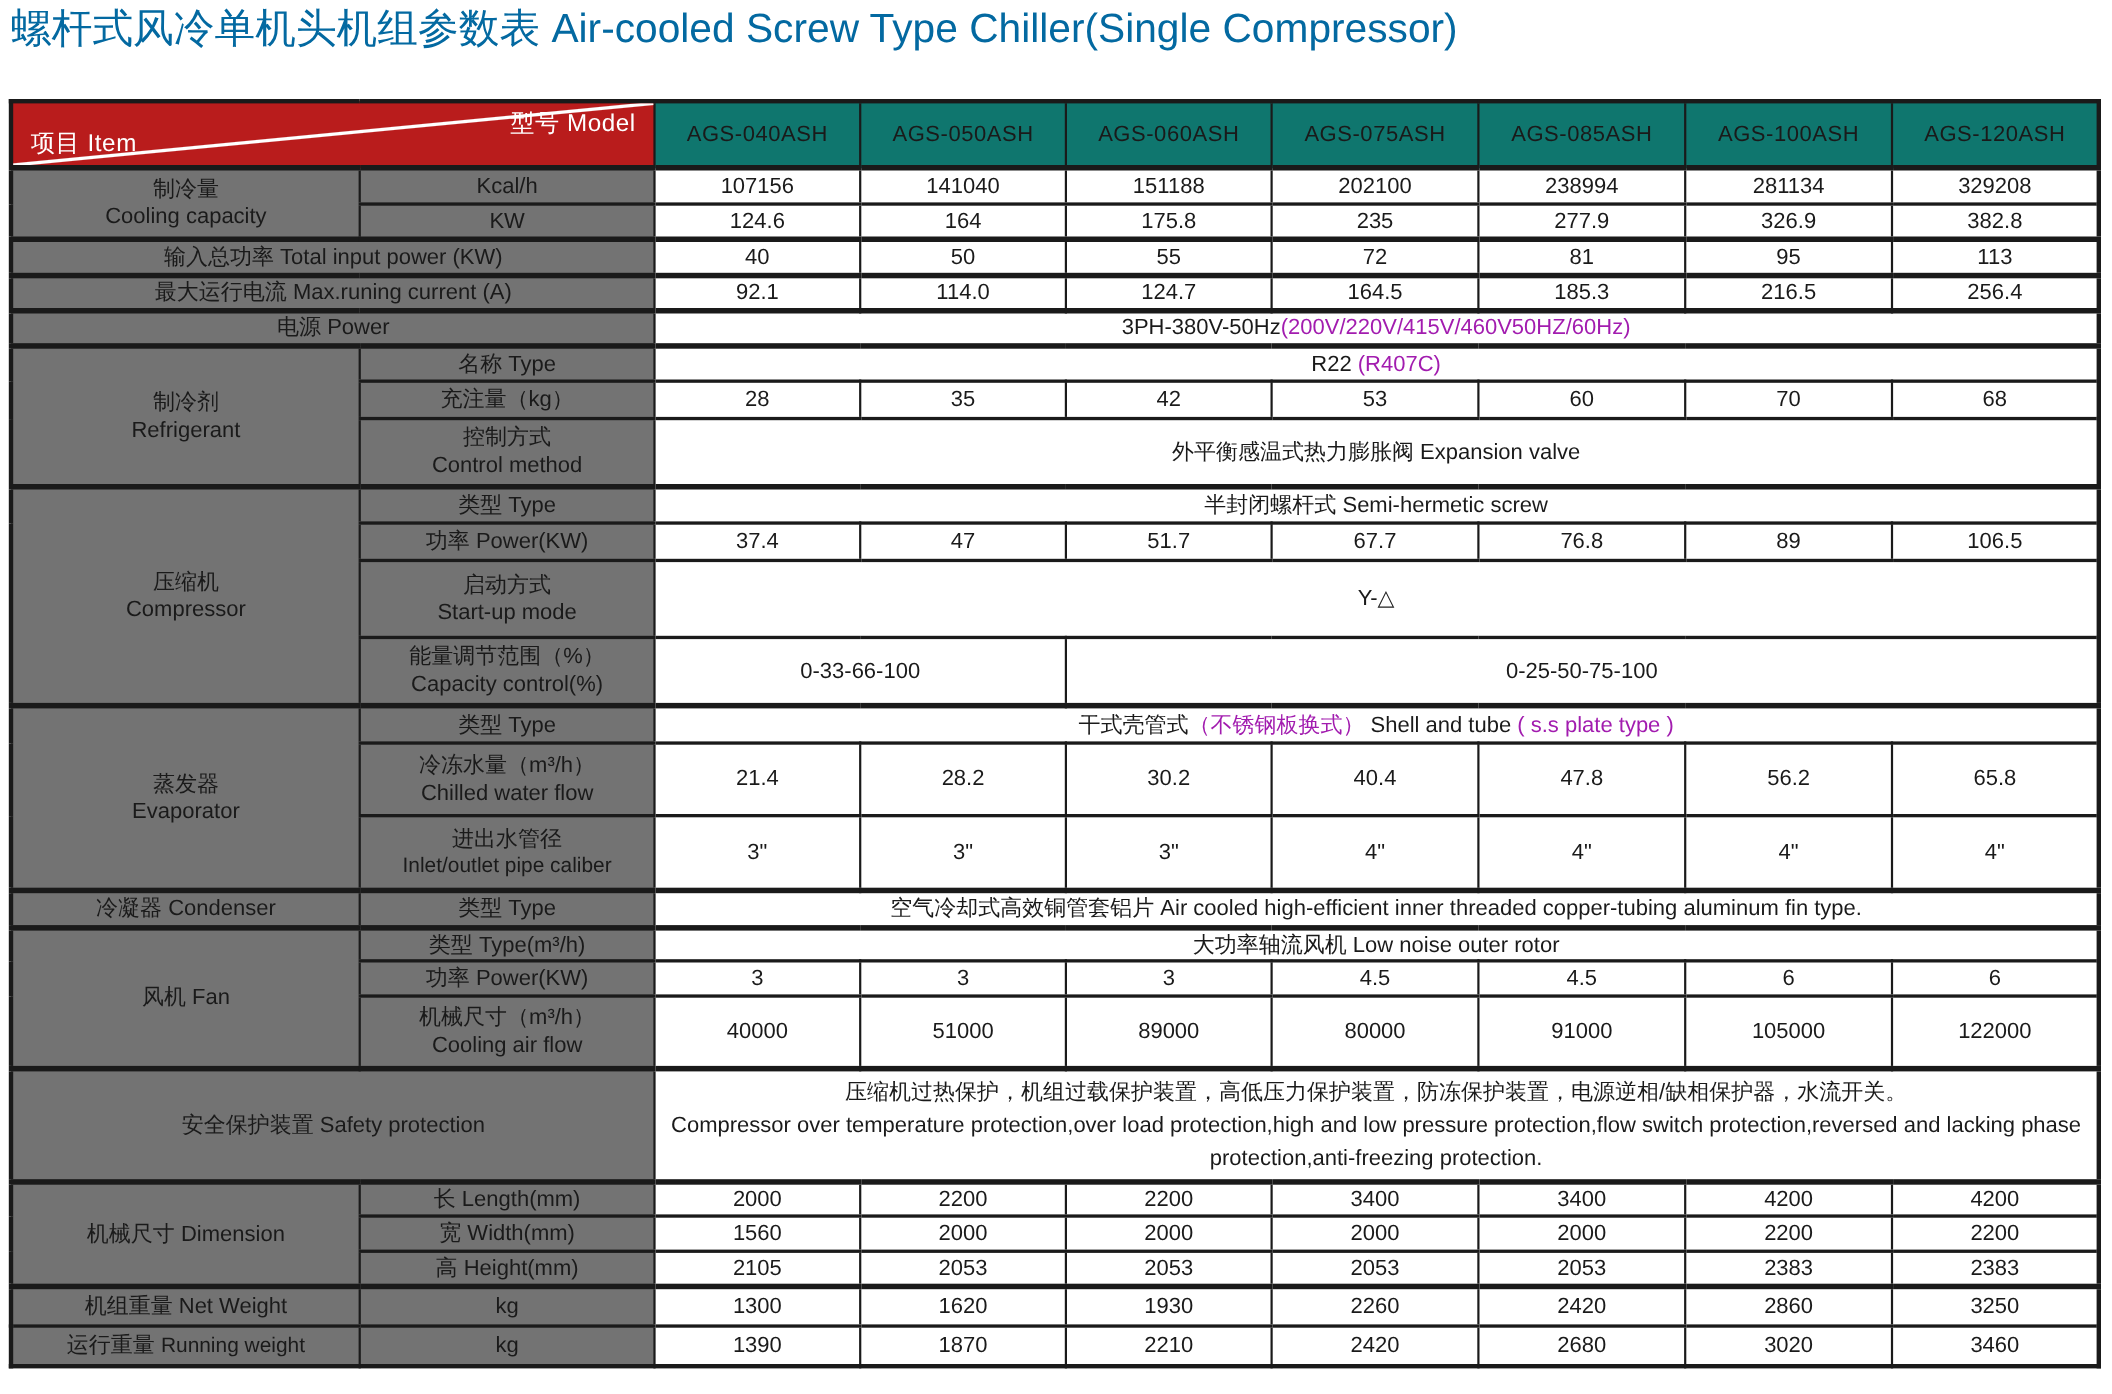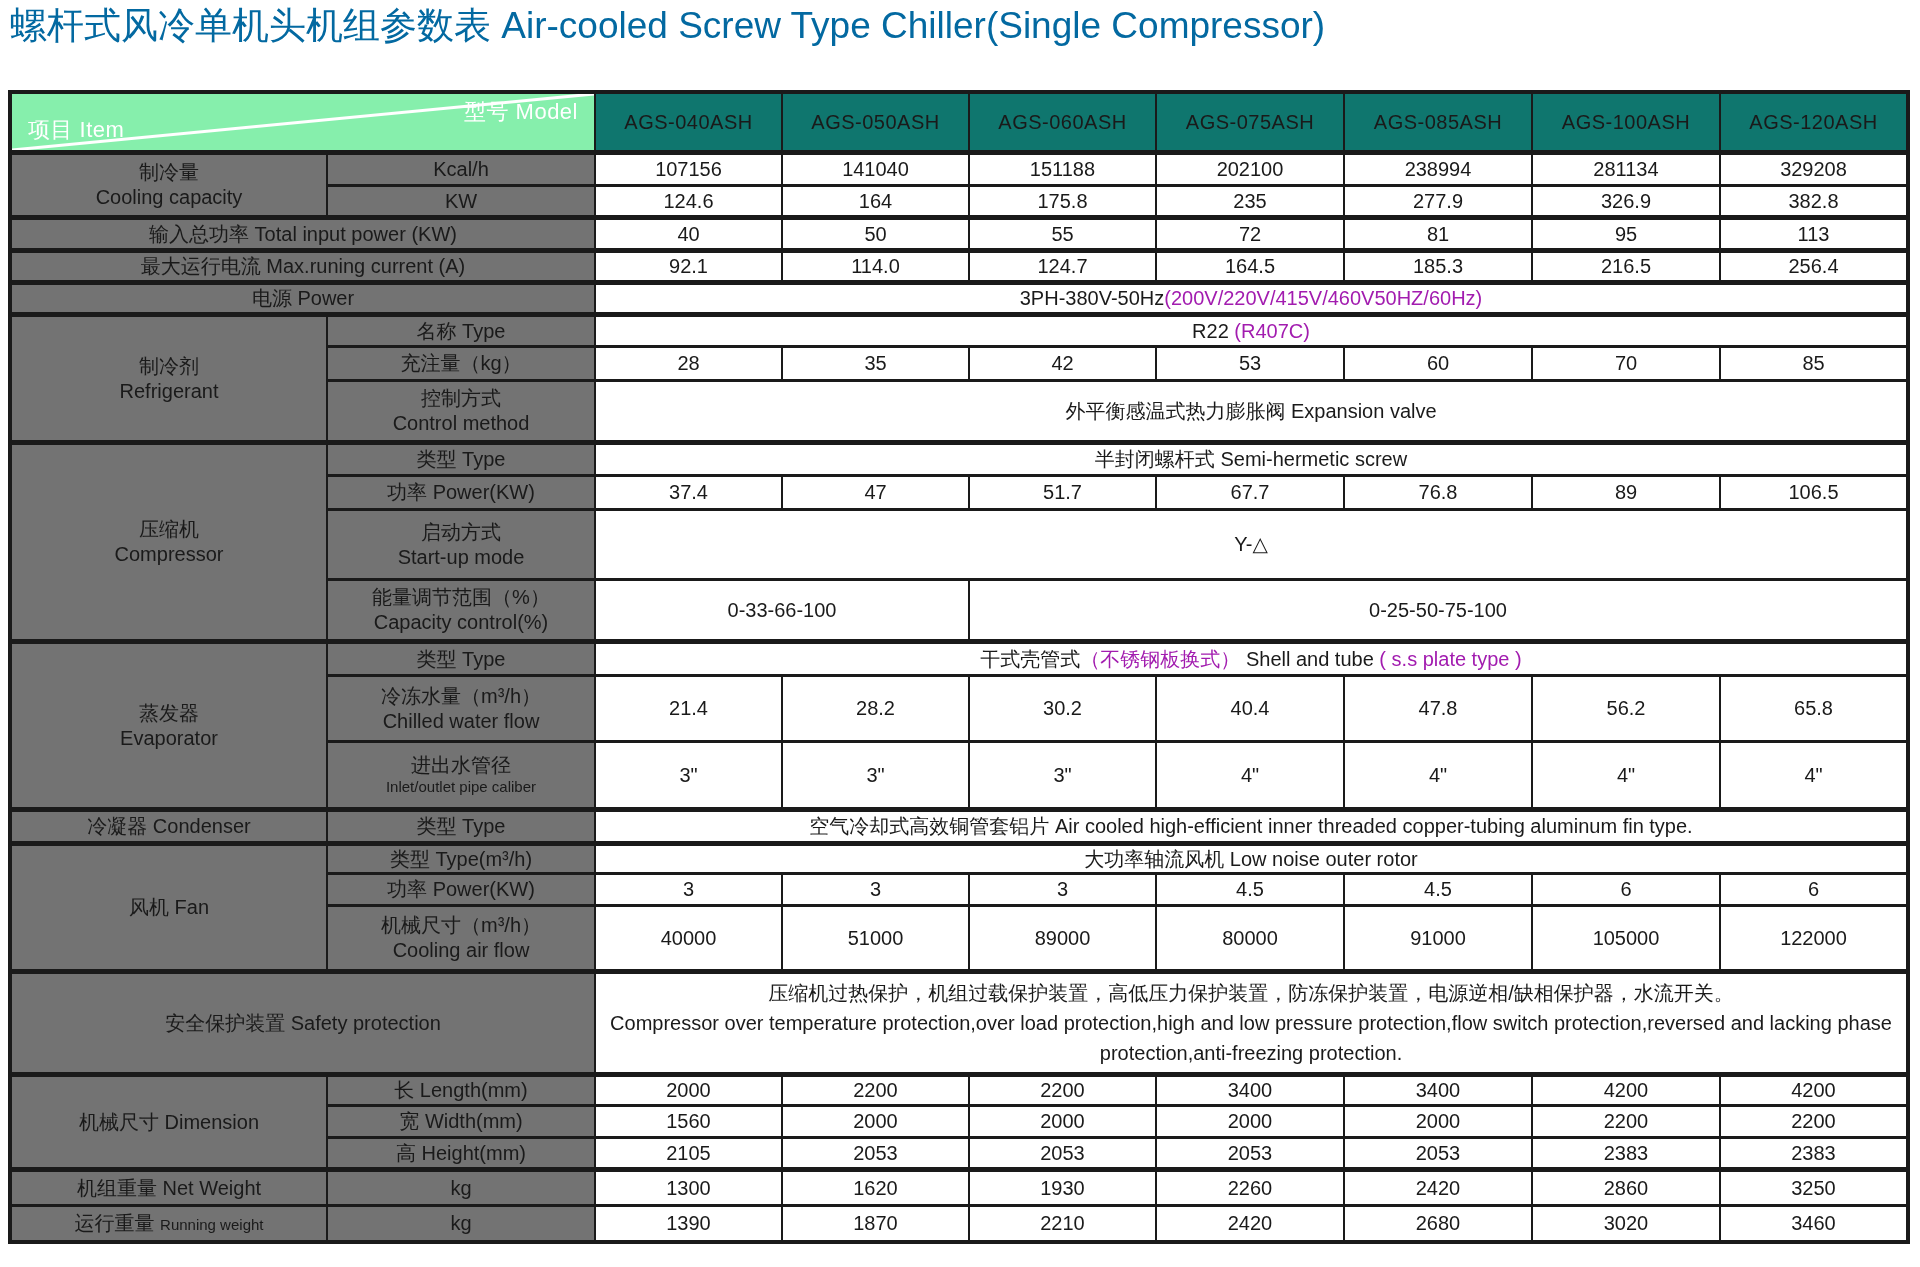--- a/index.html
+++ b/index.html
@@ -19,32 +19,32 @@
   }
   td{
     border:2px solid #1a1a1a;border-top-width:3px;border-bottom-width:3px;
     text-align:center;vertical-align:middle;
     font-size:20px;padding:0;line-height:1.22;
   }
   tr.sect td{border-top-width:5px;}
   .green{background:#737373;}
   .gray{background:#0f766e;}
   .red{color:#a21caf;}
-  .corner{background:#86efac;color:#ffffff;padding:0;}
+  .corner{background:#b91c1c;color:#ffffff;padding:0;}
   .corner-inner{
     position:relative;height:56px;width:100%;
     background-image:linear-gradient(to bottom right,
       rgba(255,255,255,0) calc(50% - 2px),
       #ffffff calc(50% - 1px),
       #ffffff calc(50% + 1px),
       rgba(255,255,255,0) calc(50% + 2px));
   }
   .axis-model{position:absolute;top:5px;right:16px;font-size:22px;}
   .axis-item{position:absolute;bottom:6px;left:16px;font-size:22px;}
-  .en-small{font-size:15px;}
+  .en-small{font-size:19px;}
   .sub2 div{line-height:1.25;}
   .safety-cell{padding:4px 14px;line-height:1.5;}
   .models td{letter-spacing:0.5px;}
 </style>
 </head>
 <body>
 
 <div class="title">螺杆式风冷单机头机组参数表 Air-cooled Screw Type Chiller(Single Compressor)</div>
 
 <table class="spec">
@@ -142,21 +142,21 @@
     </td>
   </tr>
   <tr style="height:34px">
     <td class="green">充注量（kg）</td>
     <td>28</td>
     <td>35</td>
     <td>42</td>
     <td>53</td>
     <td>60</td>
     <td>70</td>
-    <td>85</td>
+    <td>68</td>
   </tr>
   <tr style="height:62px">
     <td class="green sub2">
       <div>控制方式</div>
       <div>Control method</div>
     </td>
     <td colspan="7">外平衡感温式热力膨胀阀  Expansion valve</td>
   </tr>
 
   <tr class="sect" style="height:33px">

